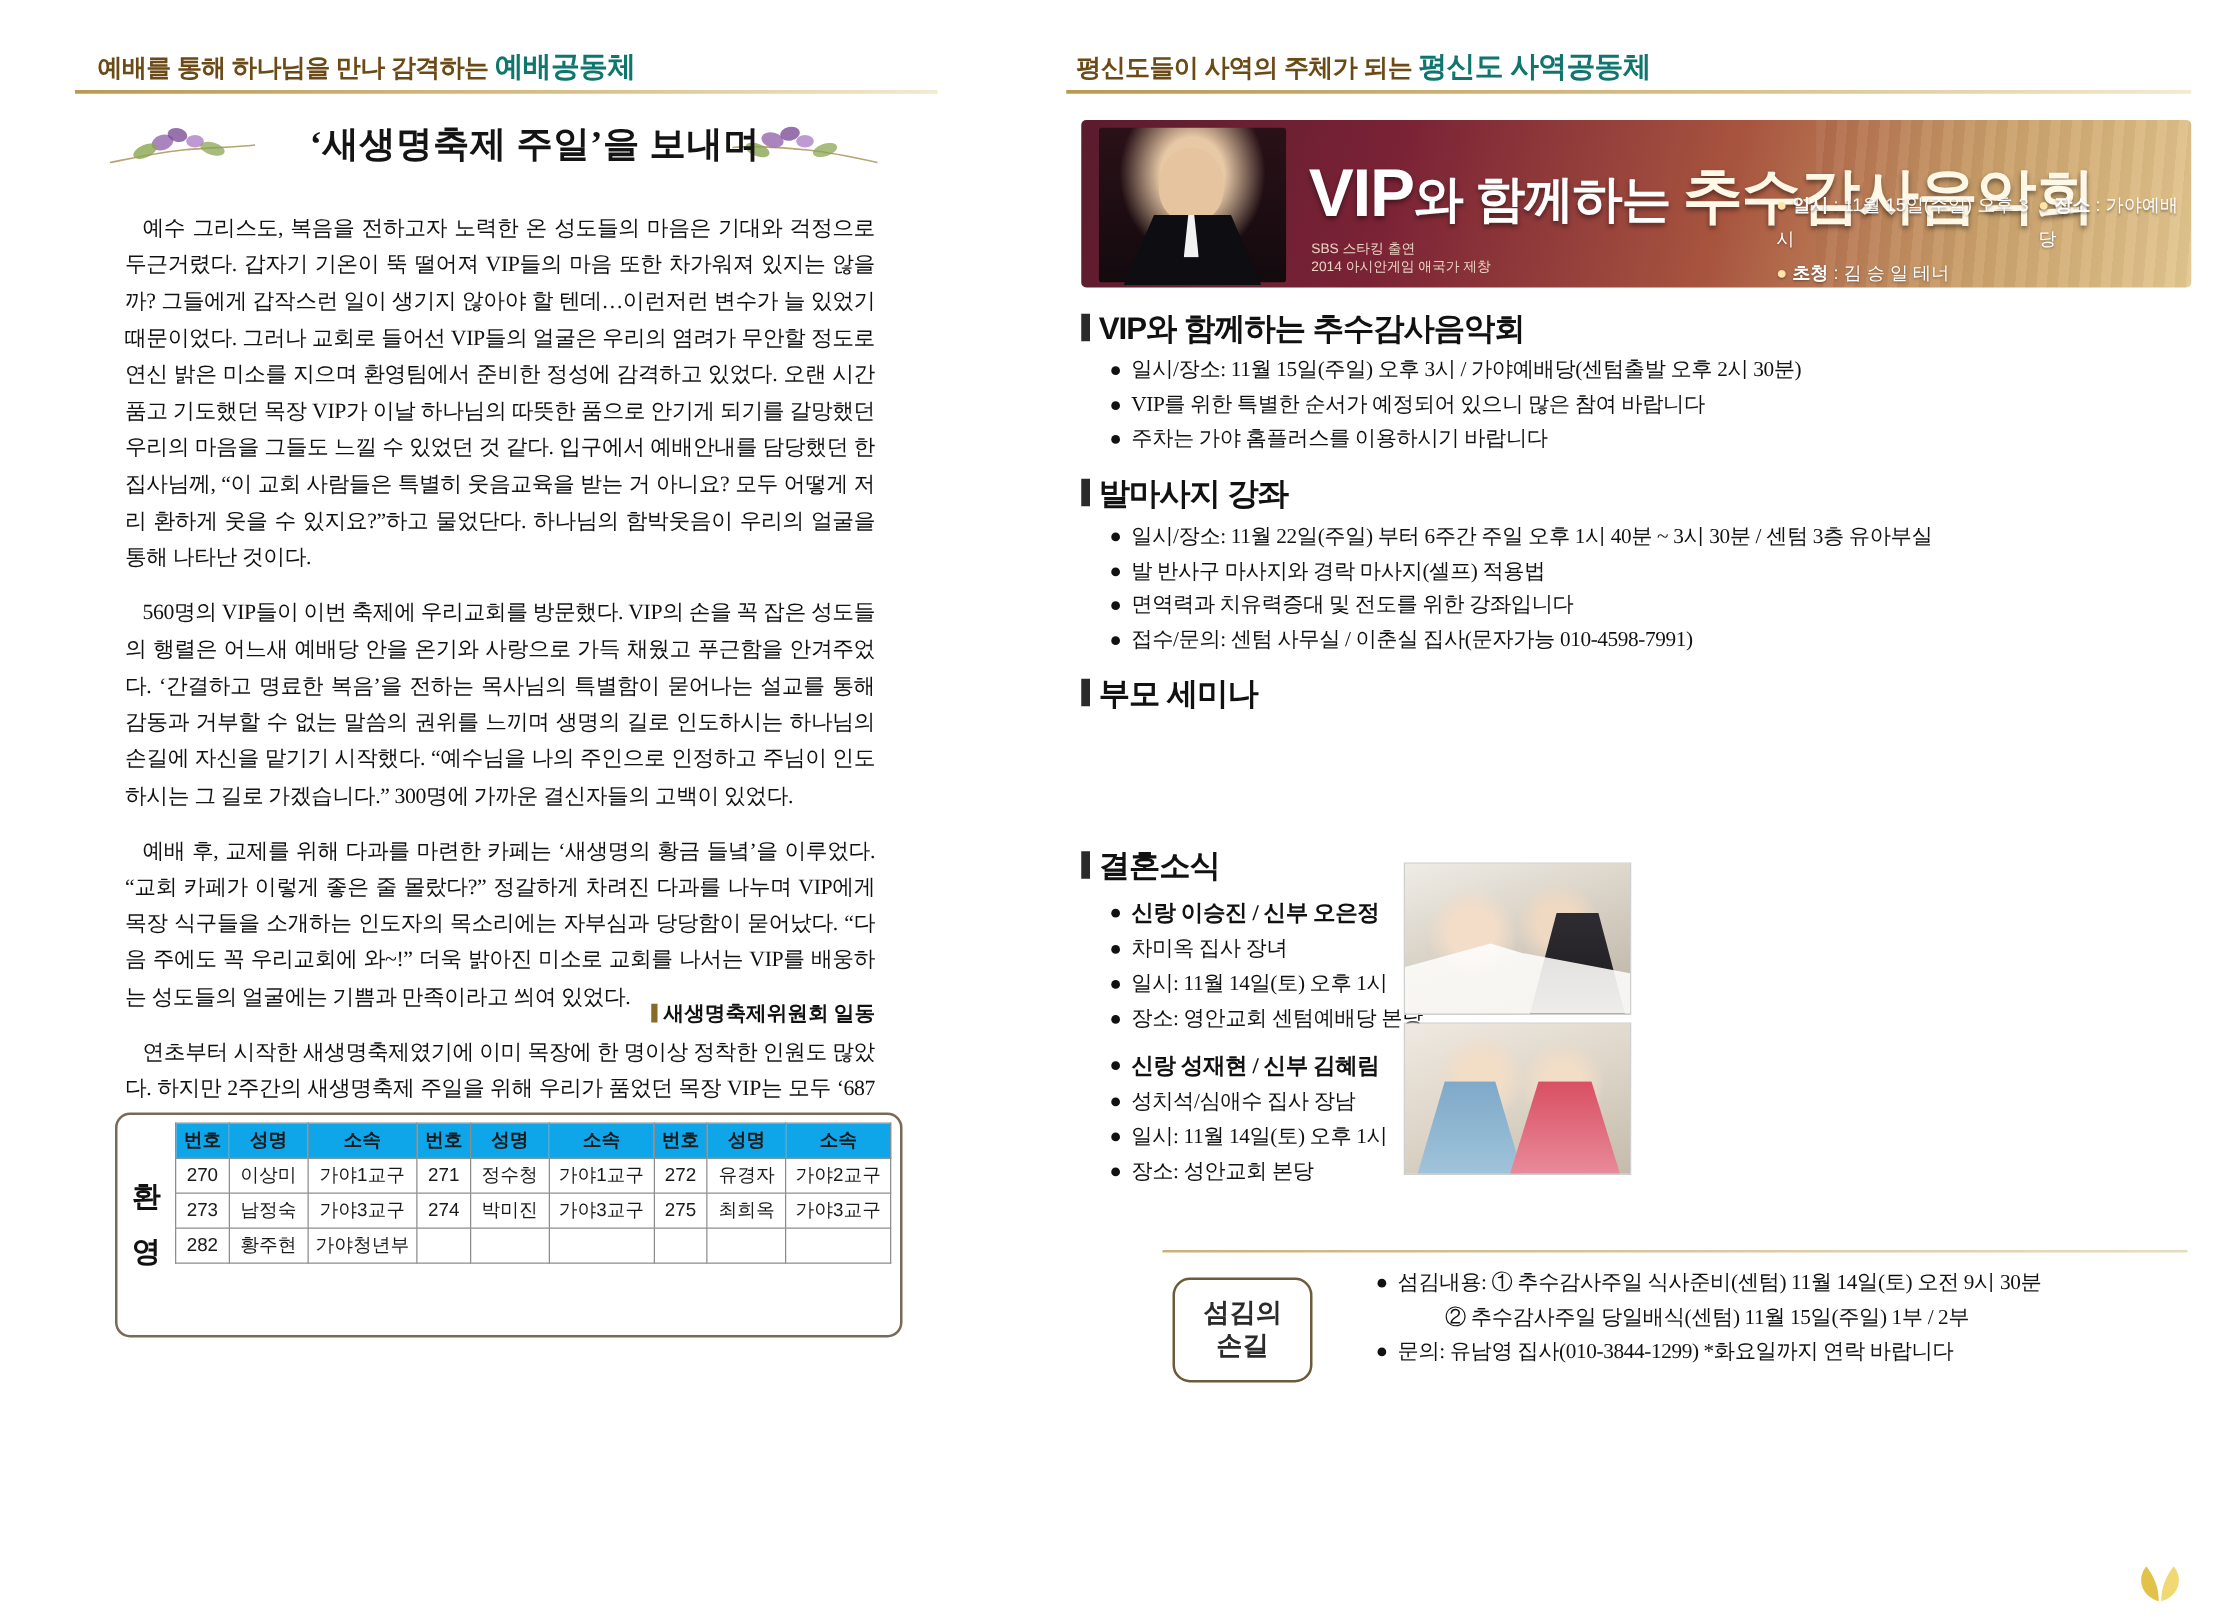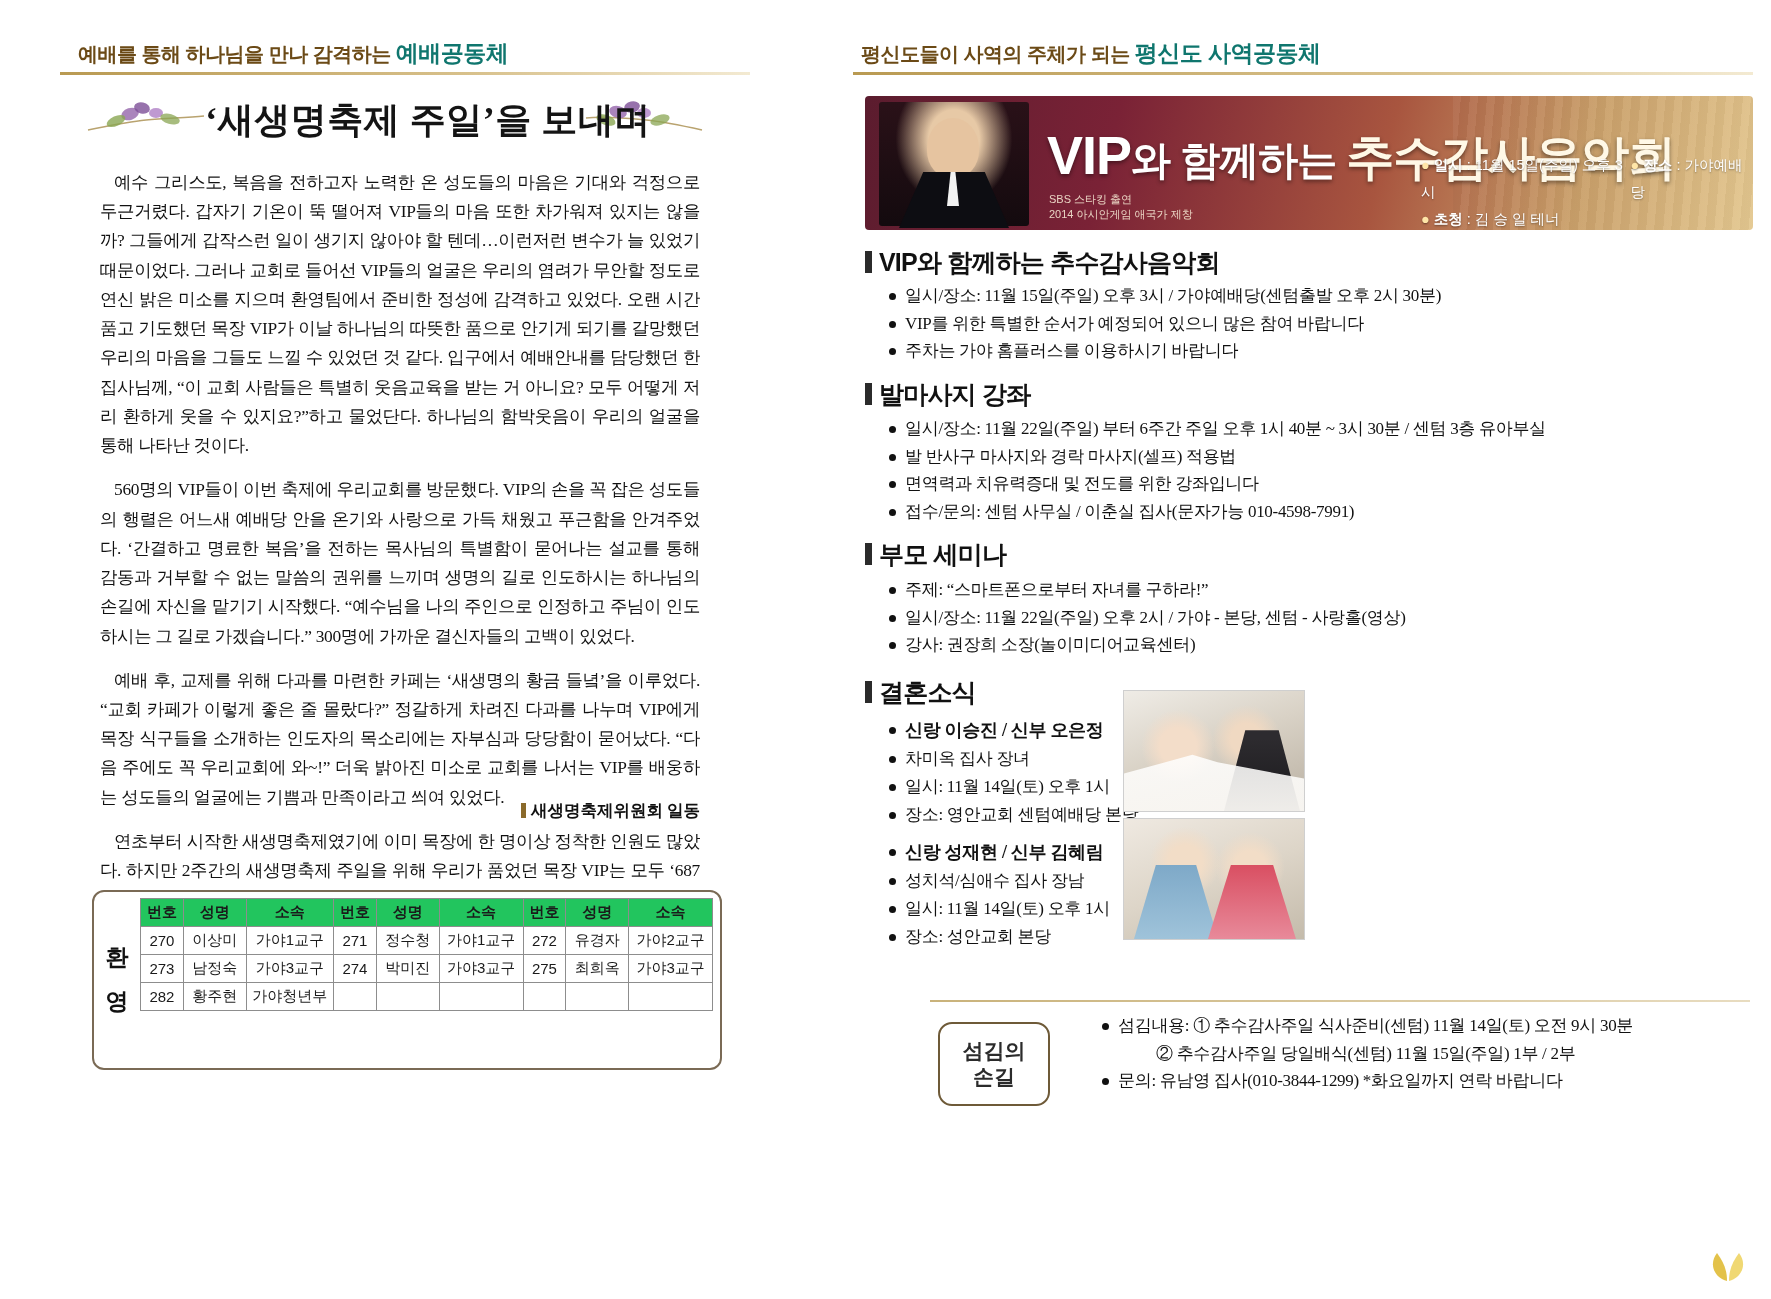--- a/index.html
+++ b/index.html
@@ -68,21 +68,21 @@
       linear-gradient(165deg, #e9decb 0%, #c9b491 30%, #e5d8c0 52%, #b9a078 72%, #ddcdb0 100%);
     filter: saturate(0.95);
   }
   .article-title {
     position: absolute;
     left: 78px; top: 96px;
     width: 700px;
     text-align: center;
     font-family: "Liberation Serif", serif;
     font-weight: bold;
-    font-size: 36px;
+    font-size: 29px;
     color: #141414;
     letter-spacing: 0.5px;
   }
   .ornament {
     position: absolute;
     width: 120px; height: 44px;
     pointer-events: none;
   }
   .ornament.left { left: 86px; top: 96px; }
   .ornament.right { left: 584px; top: 96px; }
@@ -144,21 +144,21 @@
     font-size: 15px;
     font-family: "Liberation Sans", sans-serif;
   }
   table.welcome th, table.welcome td {
     border: 1px solid #8d8d8d;
     text-align: center;
     height: 27px;
     padding: 0 2px;
     white-space: nowrap;
   }
-  table.welcome th { font-weight: bold; background: #22c55e; }
+  table.welcome th { font-weight: bold; background: #0ea5e9; }
   table.welcome td.empty { border: 1px solid #8d8d8d; }
   table.welcome col.num { width: 52px; }
   table.welcome col.name { width: 78px; }
   table.welcome col.grp { width: 96px; }
   
   .concert-banner {
     position: absolute;
     left: 20px; top: 96px;
     width: 888px; height: 134px;
     border-radius: 4px;
@@ -500,25 +500,20 @@
     <ul class="bul" style="left:42px; top:415px; width:880px;">
       <li>일시/장소: 11월 22일(주일) 부터 6주간 주일 오후 1시 40분 ~ 3시 30분 / 센텀 3층 유아부실</li>
       <li>발 반사구 마사지와 경락 마사지(셀프) 적용법</li>
       <li>면역력과 치유력증대 및 전도를 위한 강좌입니다</li>
       <li>접수/문의: 센텀 사무실 / 이춘실 집사(문자가능 010-4598-7991)</li>
     </ul>
 
     <div class="r-sec-title" style="left:20px; top:538px;">
       <span class="bar"></span><span>부모 세미나</span>
     </div>
-    <ul class="bul" style="left:42px; top:576px; width:860px;">
-      <li>주제: “스마트폰으로부터 자녀를 구하라!”</li>
-      <li>일시/장소: 11월 22일(주일) 오후 2시 / 가야 - 본당, 센텀 - 사랑홀(영상)</li>
-      <li>강사: 권장희 소장(놀이미디어교육센터)</li>
-    </ul>
 
     <div class="r-sec-title" style="left:20px; top:676px;">
       <span class="bar"></span><span>결혼소식</span>
     </div>
 
     <ul class="bul" style="left:42px; top:716px; width:440px;">
       <li class="wed-name">신랑 이승진 / 신부 오은정</li>
       <li>차미옥 집사 장녀</li>
       <li>일시: 11월 14일(토) 오후 1시</li>
       <li>장소: 영안교회 센텀예배당 본당</li>

